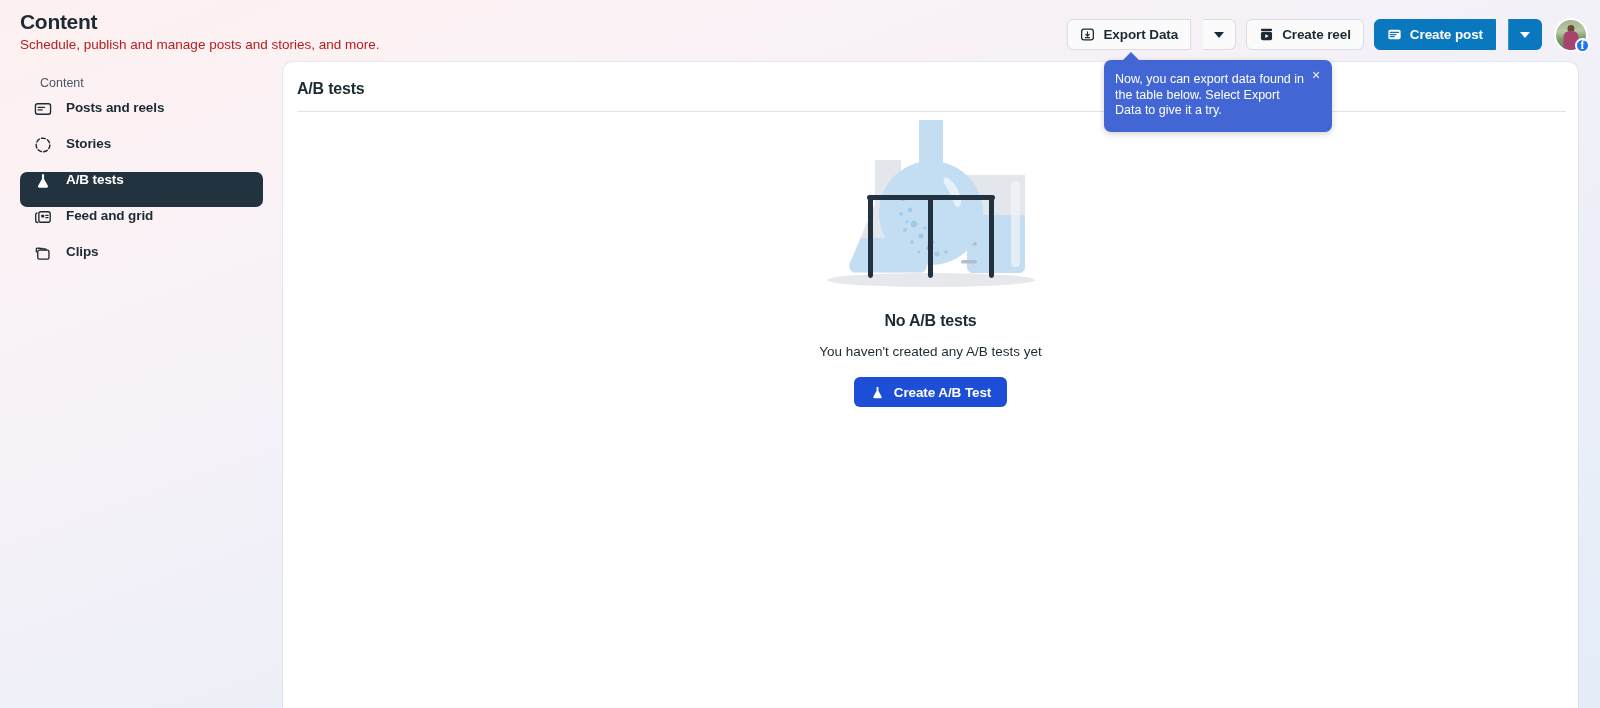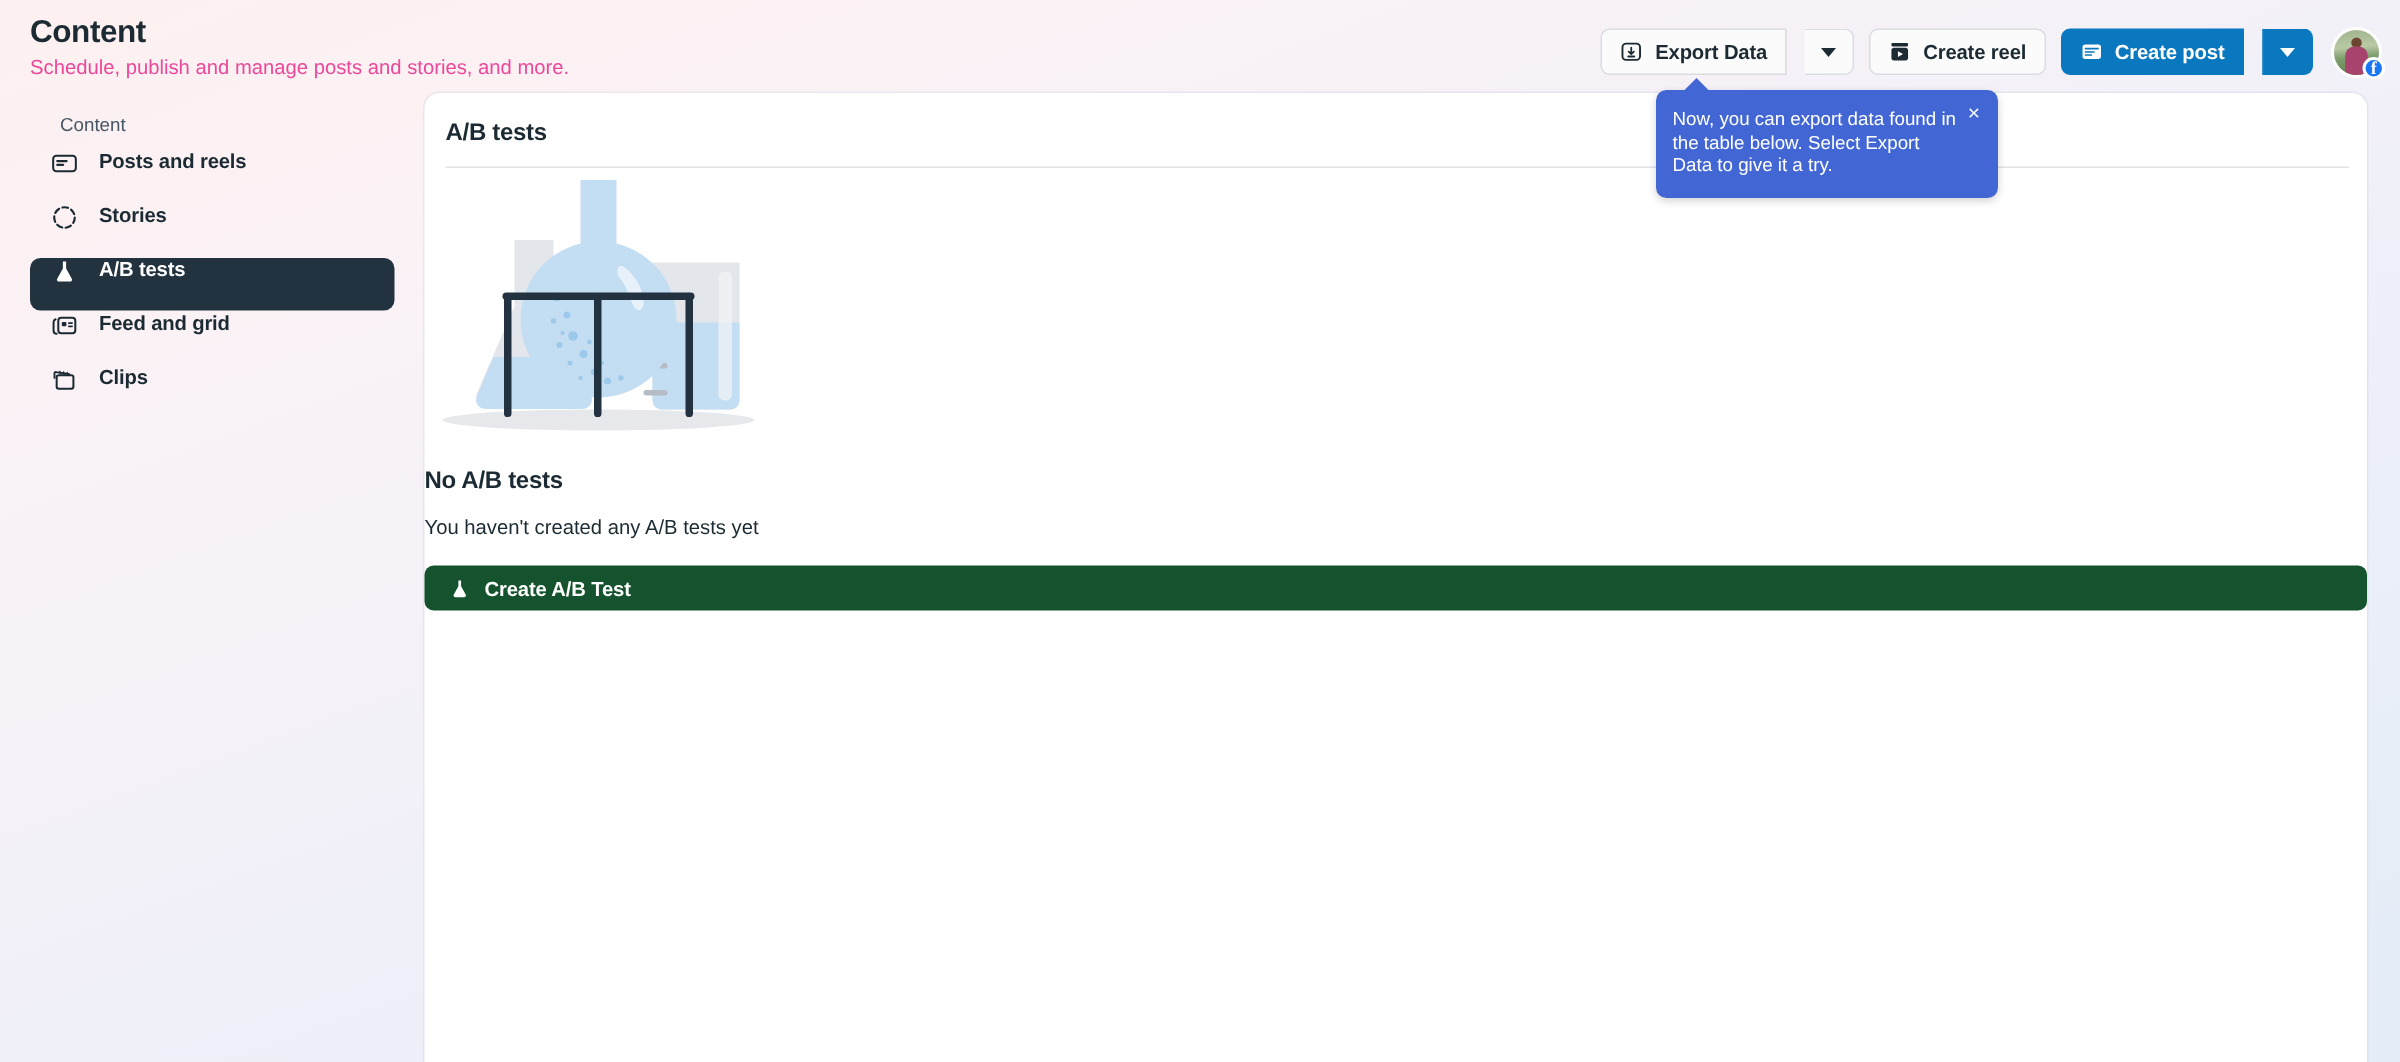--- a/index.html
+++ b/index.html
@@ -25,21 +25,21 @@
   }
   .page-title {
     font-size: 21px;
     font-weight: bold;
     letter-spacing: -0.3px;
     color: #1c2b33;
     line-height: 24px;
   }
   .page-subtitle {
     font-size: 13.5px;
-    color: #ec4899;
+    color: #b91c1c;
     line-height: 18px;
     margin-top: 2px;
   }
 
   
   .toolbar {
     position: absolute;
     right: 12px; top: 19px;
     display: flex;
     align-items: center;
@@ -194,20 +194,21 @@
     margin: 13px 12px 0 14px;
   }
 
   
   .empty-state {
     position: absolute;
     left: 0; top: 40px;
     width: 1295px;
     display: flex;
     flex-direction: column;
+    align-items: center;
   }
   .illustration { width: 232px; height: 200px; }
   .empty-title {
     font-size: 16px;
     font-weight: bold;
     letter-spacing: -0.2px;
     margin-top: 10px;
     color: #1c2b33;
   }
   .empty-sub {
@@ -215,21 +216,21 @@
     color: #1c2b33;
     margin-top: 14px;
   }
   .cta {
     display: flex;
     align-items: center;
     gap: 9px;
     margin-top: 18px;
     height: 30px;
     padding: 0 16px;
-    background: #14532d;
+    background: #1d4ed8;
     color: #ffffff;
     border: none;
     border-radius: 6px;
     font-size: 13.5px;
     font-weight: bold;
     letter-spacing: -0.1px;
     cursor: pointer;
     font-family: "Liberation Sans", sans-serif;
   }
 

